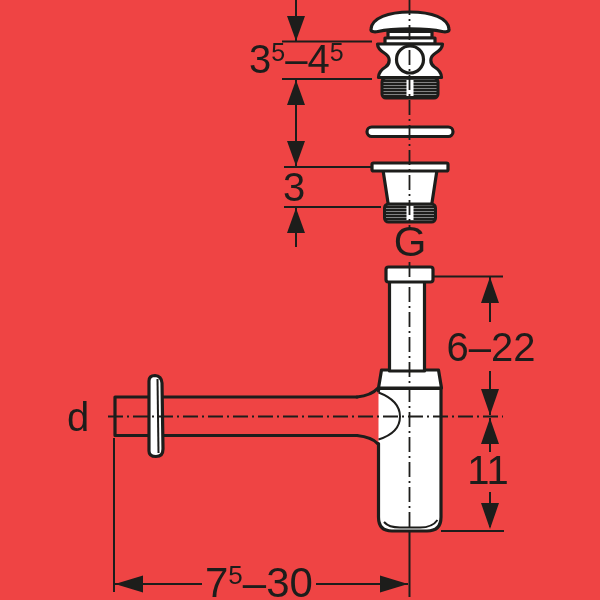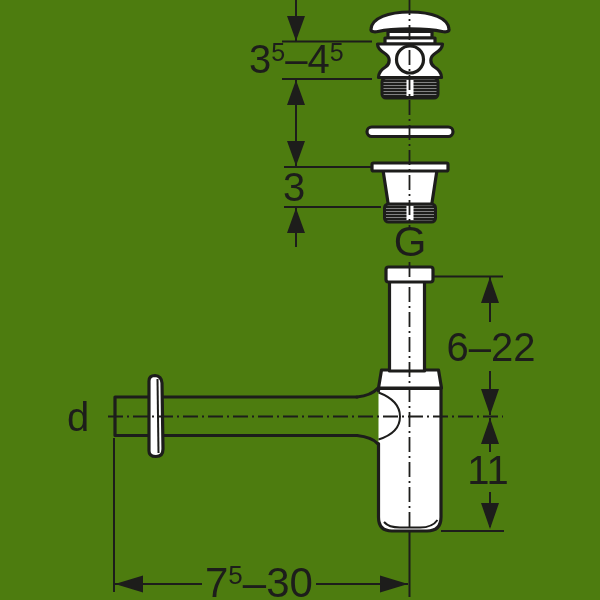--- a/index.html
+++ b/index.html
@@ -1,16 +1,16 @@
 <!DOCTYPE html>
 <html><head>
 <meta charset="utf-8">
 <style>
   html,body{margin:0;padding:0;background:#ffffff;}
-  .stage{width:600px;height:600px;background:#4d7c0f;position:relative;overflow:hidden;}
+  .stage{width:600px;height:600px;background:#ef4444;position:relative;overflow:hidden;}
   svg{display:block;}
   svg text{font-family:"Liberation Sans","DejaVu Sans",sans-serif;fill:#1d1d1b;}
   .ol{stroke:#1d1d1b;stroke-width:3.2;fill:none;stroke-linecap:round;stroke-linejoin:round;}
   .olf{stroke:#1d1d1b;stroke-width:3.2;fill:#ffffff;stroke-linejoin:round;}
   .thin{stroke:#1d1d1b;stroke-width:2;fill:none;stroke-linecap:butt;}
   .cl{stroke:#1d1d1b;stroke-width:1.8;fill:none;stroke-dasharray:15 4 2 4;}
   .ext{stroke:#1d1d1b;stroke-width:2;fill:none;}
   .arr{fill:#1d1d1b;stroke:none;}
   .gap{fill:#ffffff;stroke:none;}
   .t40{font-size:40px;}

